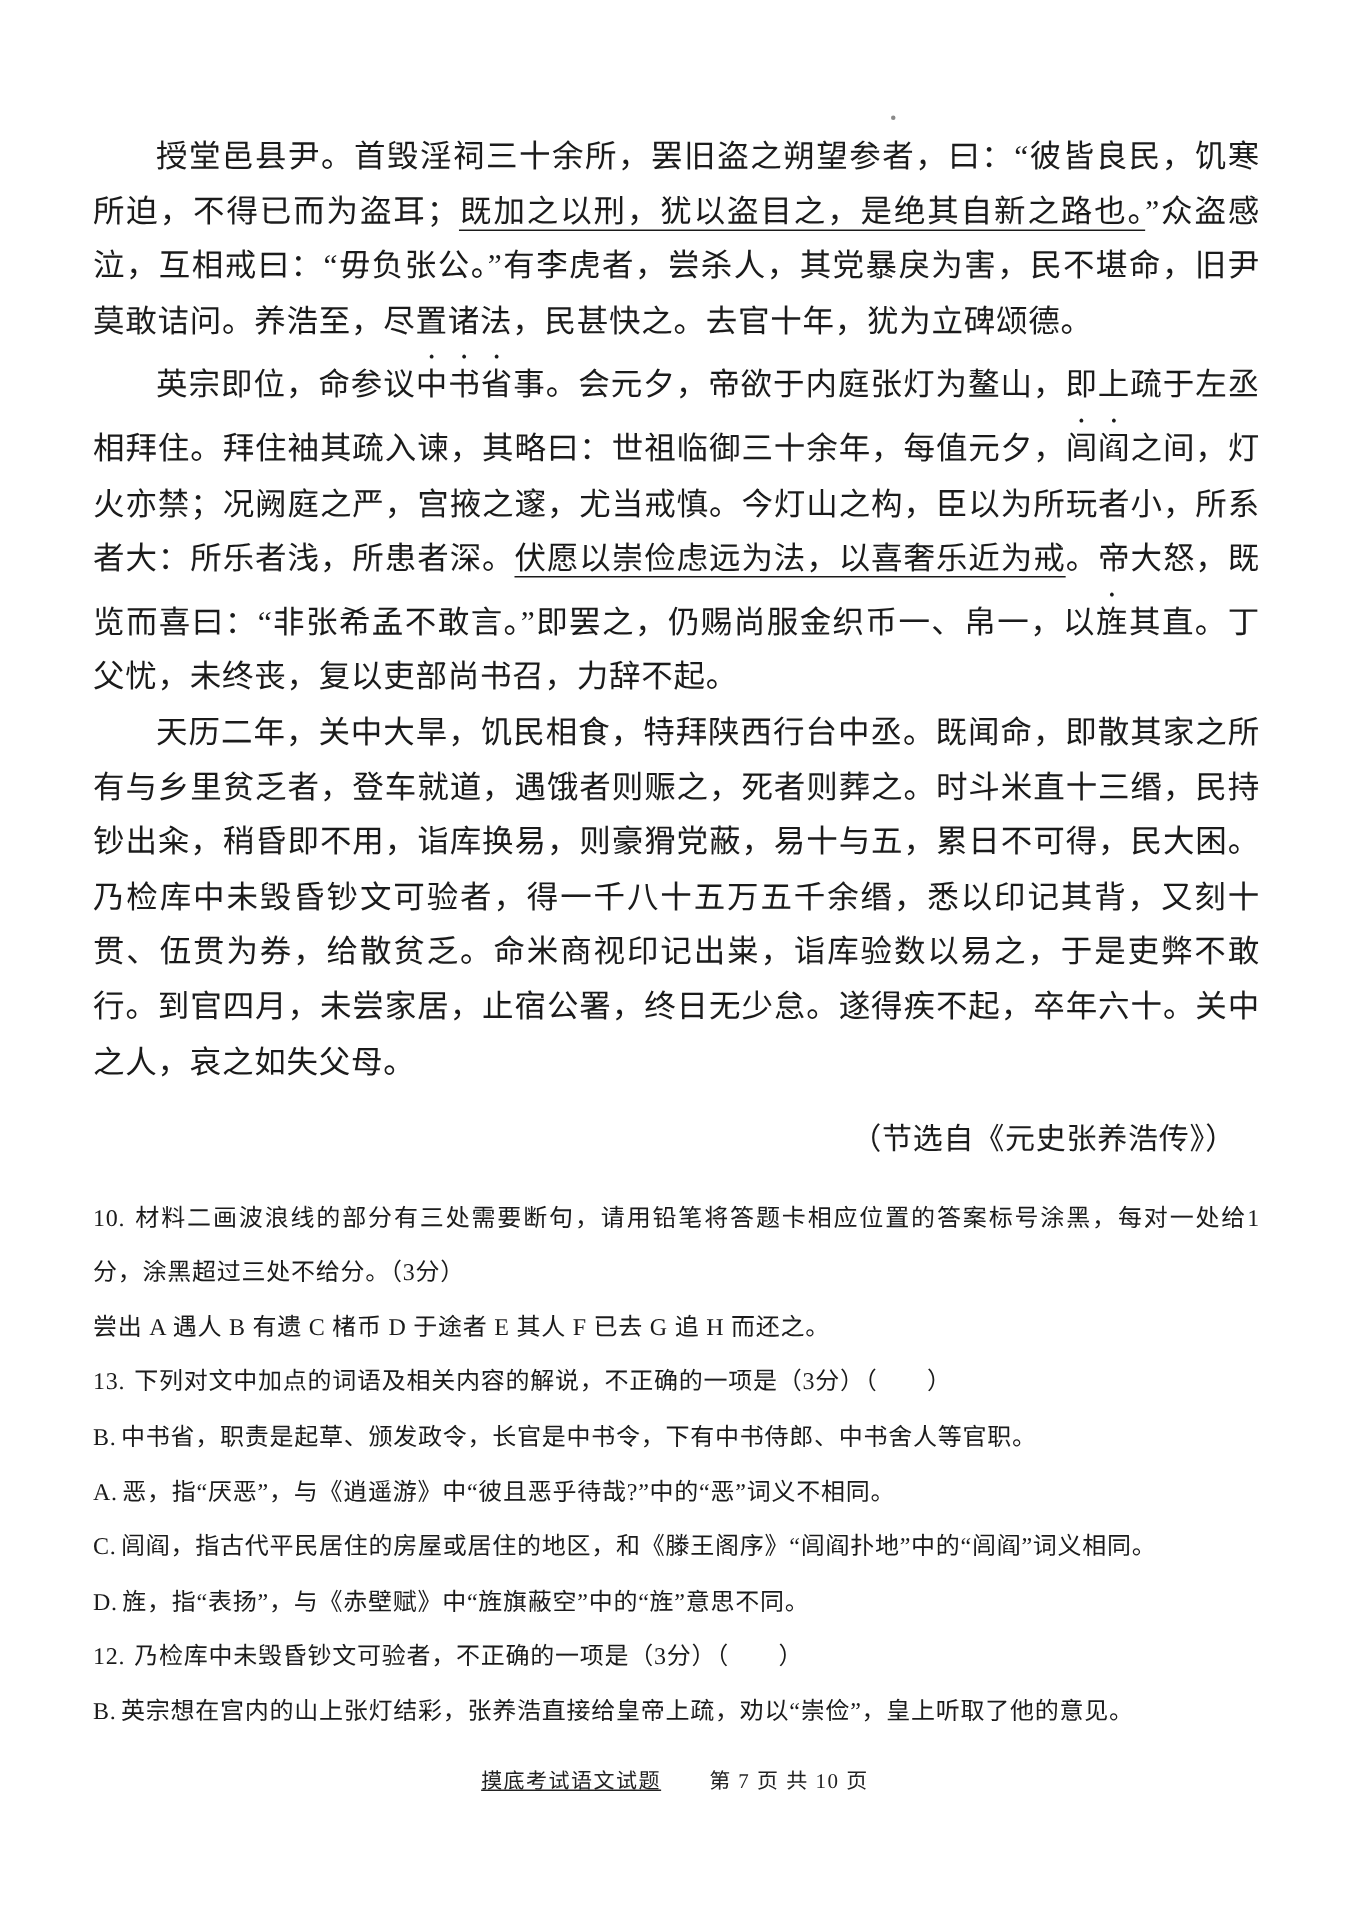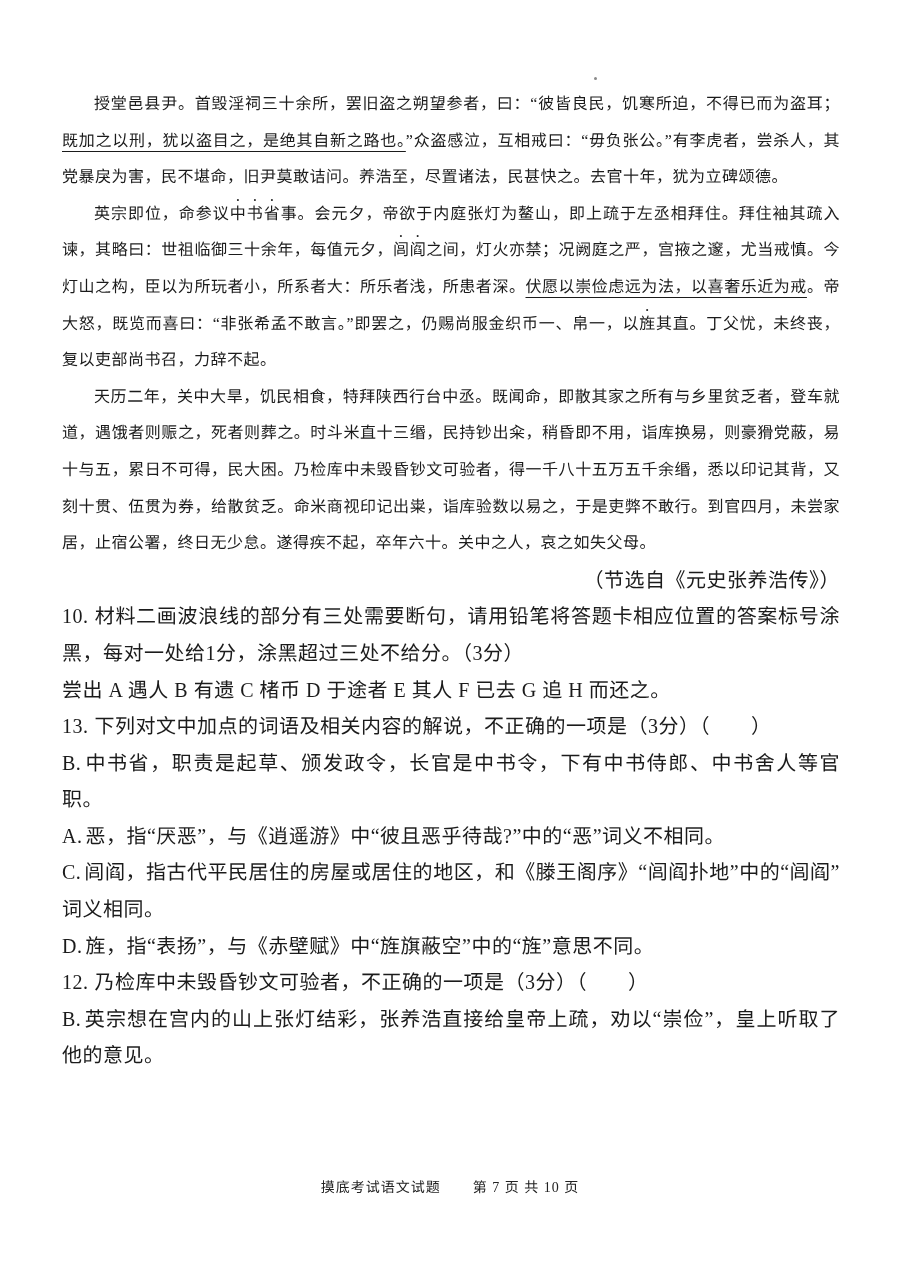--- a/index.html
+++ b/index.html
@@ -13,36 +13,36 @@
     width: 900px;
     height: 1273px;
     background: #ffffff;
     color: #1b1b1b;
     box-sizing: border-box;
     padding: 86px 60px 0 62px;
     overflow: hidden;
   }
   .para {
     margin: 0;
-    font-size: 16px;
+    font-size: 21px;
     line-height: 36.6px;
     letter-spacing: 0.5px;
     text-align: justify;
     text-indent: 2em;
   }
   .attribution {
-    margin: 0;
+    margin: 16px;
     font-size: 20px;
     line-height: 36.6px;
     letter-spacing: 0.5px;
     text-align: right;
   }
   .qline {
     margin: 0;
-    font-size: 20px;
+    font-size: 16px;
     line-height: 36.6px;
     letter-spacing: 0.5px;
     text-align: justify;
   }
   .qnum { margin-right: 6px; }
   .optlabel { margin-right: 3px; }
   .seg-u {
     text-decoration: underline;
     text-decoration-thickness: 1px;
     text-underline-offset: 5px;
@@ -57,21 +57,21 @@
   .footer {
     position: absolute;
     left: 0;
     right: 0;
     top: 1176px;
     text-align: center;
     font-size: 14px;
     letter-spacing: 1px;
     color: #222;
   }
-  .footer .ft-title { margin-right: 32px; }
+  .footer .ft-title { margin-right: 32px; text-decoration: underline; }
   .speck {
     position: absolute;
     left: 594px;
     top: 77px;
     width: 3px;
     height: 3px;
     border-radius: 50%;
     background: #8a8a8a;
   }
 </style>

